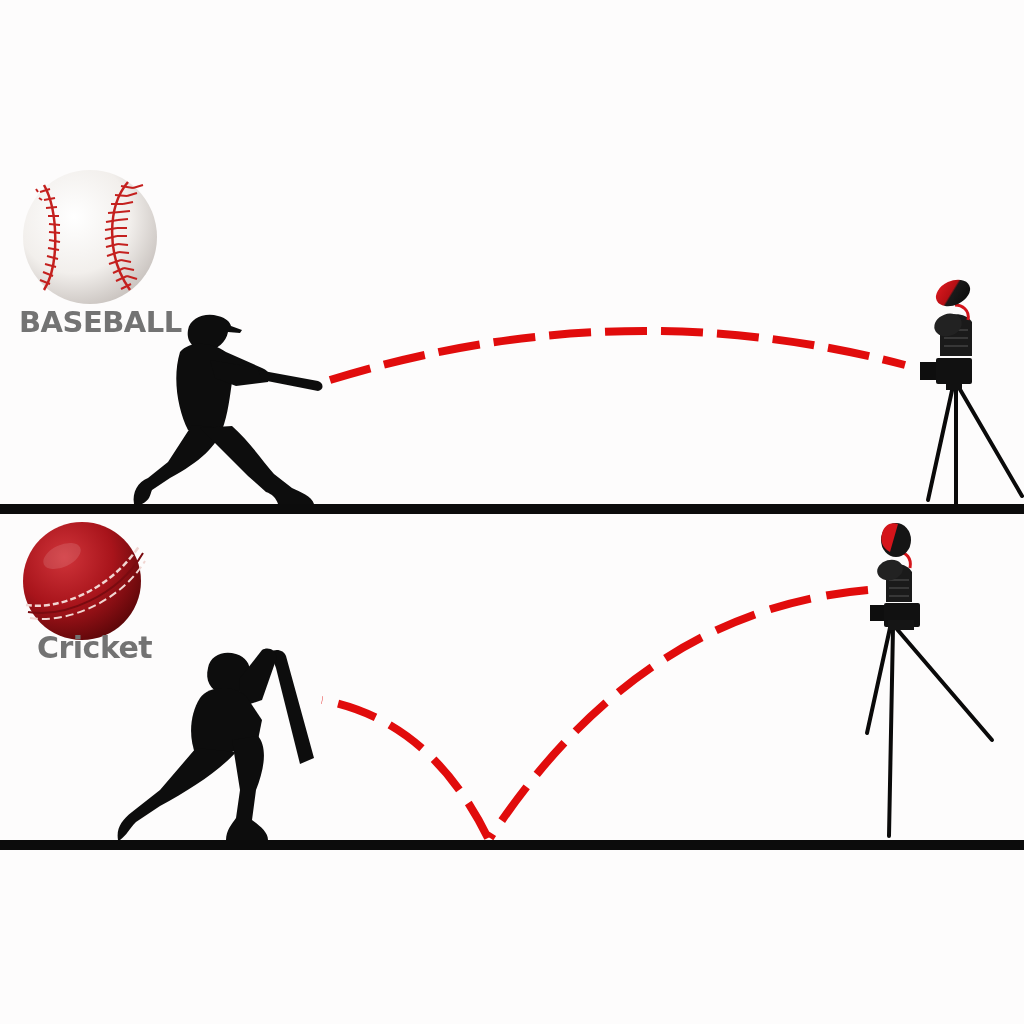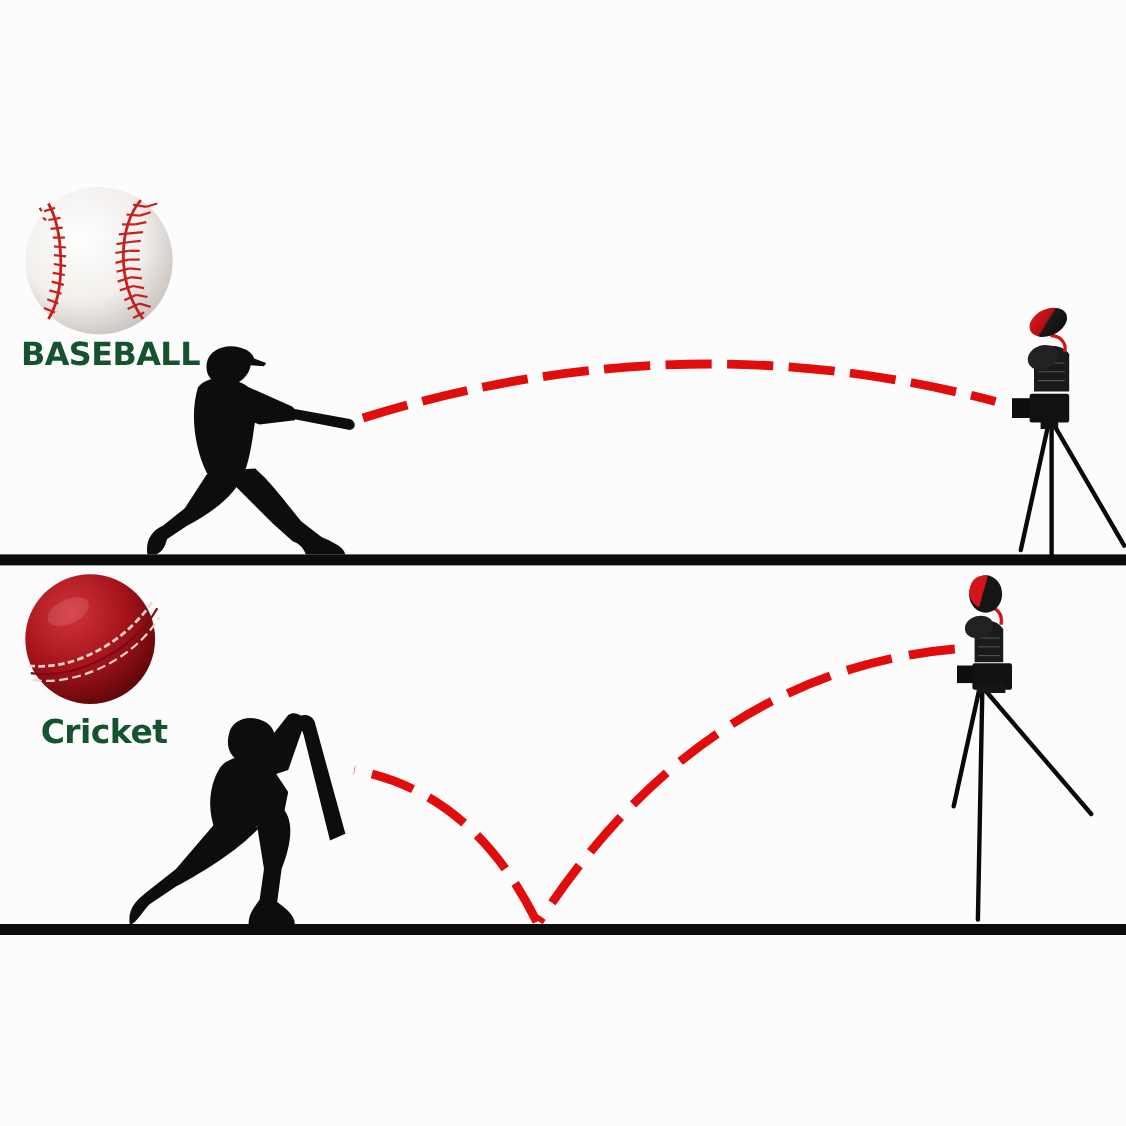--- a/index.html
+++ b/index.html
@@ -16,34 +16,34 @@
     }
     .layer {
       position: absolute;
       left: 0;
       top: 0;
       width: 1024px;
       height: 1024px;
     }
     .label {
       position: absolute;
-      color: #14532d;
+      color: #737373;
       font-weight: bold;
       font-family: "DejaVu Sans", "Liberation Sans", sans-serif;
       letter-spacing: -0.5px;
       white-space: nowrap;
     }
     .label-baseball {
       left: 19px;
       top: 305px;
       font-size: 29px;
     }
     .label-cricket {
       left: 37px;
-      top: 648px;
+      top: 630px;
       font-size: 30px;
     }
     .ground {
       position: absolute;
       left: 0;
       width: 1024px;
       background: #0c0c0c;
     }
     .ground-top { top: 504px; height: 10px; }
     .ground-bottom { top: 840px; height: 10px; }

